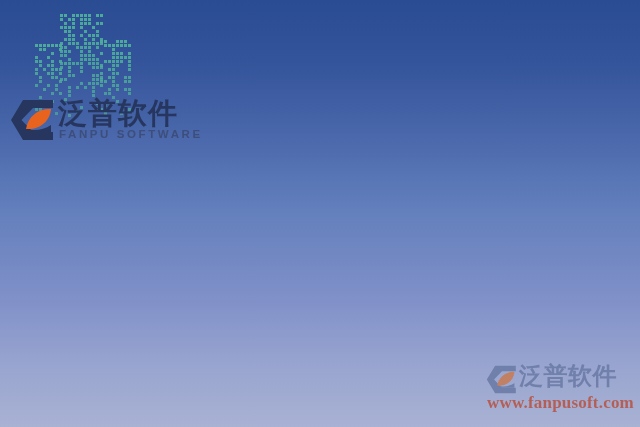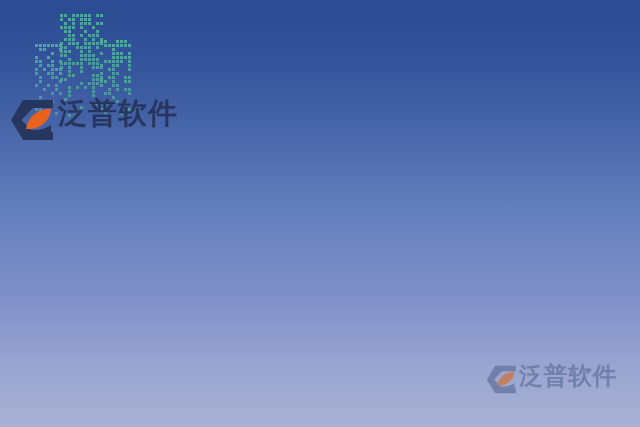--- a/index.html
+++ b/index.html
@@ -388,27 +388,29 @@
   <div id="logo">
     <div id="logo-mark">
       <svg viewBox="0 0 46 42" width="46" height="42" aria-hidden="true">
         <path d="M12.5 1.5 L40 1.5 L46 8 L46 34 L40 40.5 L12.5 40.5 L1.5 26 L1.5 16 Z" fill="none" stroke="#27365e" stroke-width="0"></path>
         <path d="M13 1 L43 1 L43 9 L23 9 L11.5 21 L23 33 L43 33 L43 41 L13 41 L1 21 Z" fill="#27365e"></path>
         <path d="M16 30 C18 17, 29 9, 41 10 C40 22, 30 31, 16 30 Z" fill="#e8641e"></path>
         <path d="M16 30 C24 32, 34 31, 41 26 L41 33 L19 33 Z" fill="#27365e"></path>
       </svg>
     </div>
     <div id="logo-cn">泛普软件</div>
+    <div id="logo-en">FANPU SOFTWARE</div>
   </div>
 
 
   <div id="watermark">
     <div id="wm-mark">
       <svg viewBox="0 0 46 42" width="32" height="29" aria-hidden="true">
         <path d="M13 1 L43 1 L43 9 L23 9 L11.5 21 L23 33 L43 33 L43 41 L13 41 L1 21 Z" fill="#6a7ba5"></path>
         <path d="M16 30 C18 17, 29 9, 41 10 C40 22, 30 31, 16 30 Z" fill="#c87b55"></path>
         <path d="M16 30 C24 32, 34 31, 41 26 L41 33 L19 33 Z" fill="#6a7ba5"></path>
       </svg>
     </div>
     <div id="wm-cn">泛普软件</div>
+    <div id="wm-url">www.fanpusoft.com</div>
   </div>
 
 </div>
 
 </body></html>

